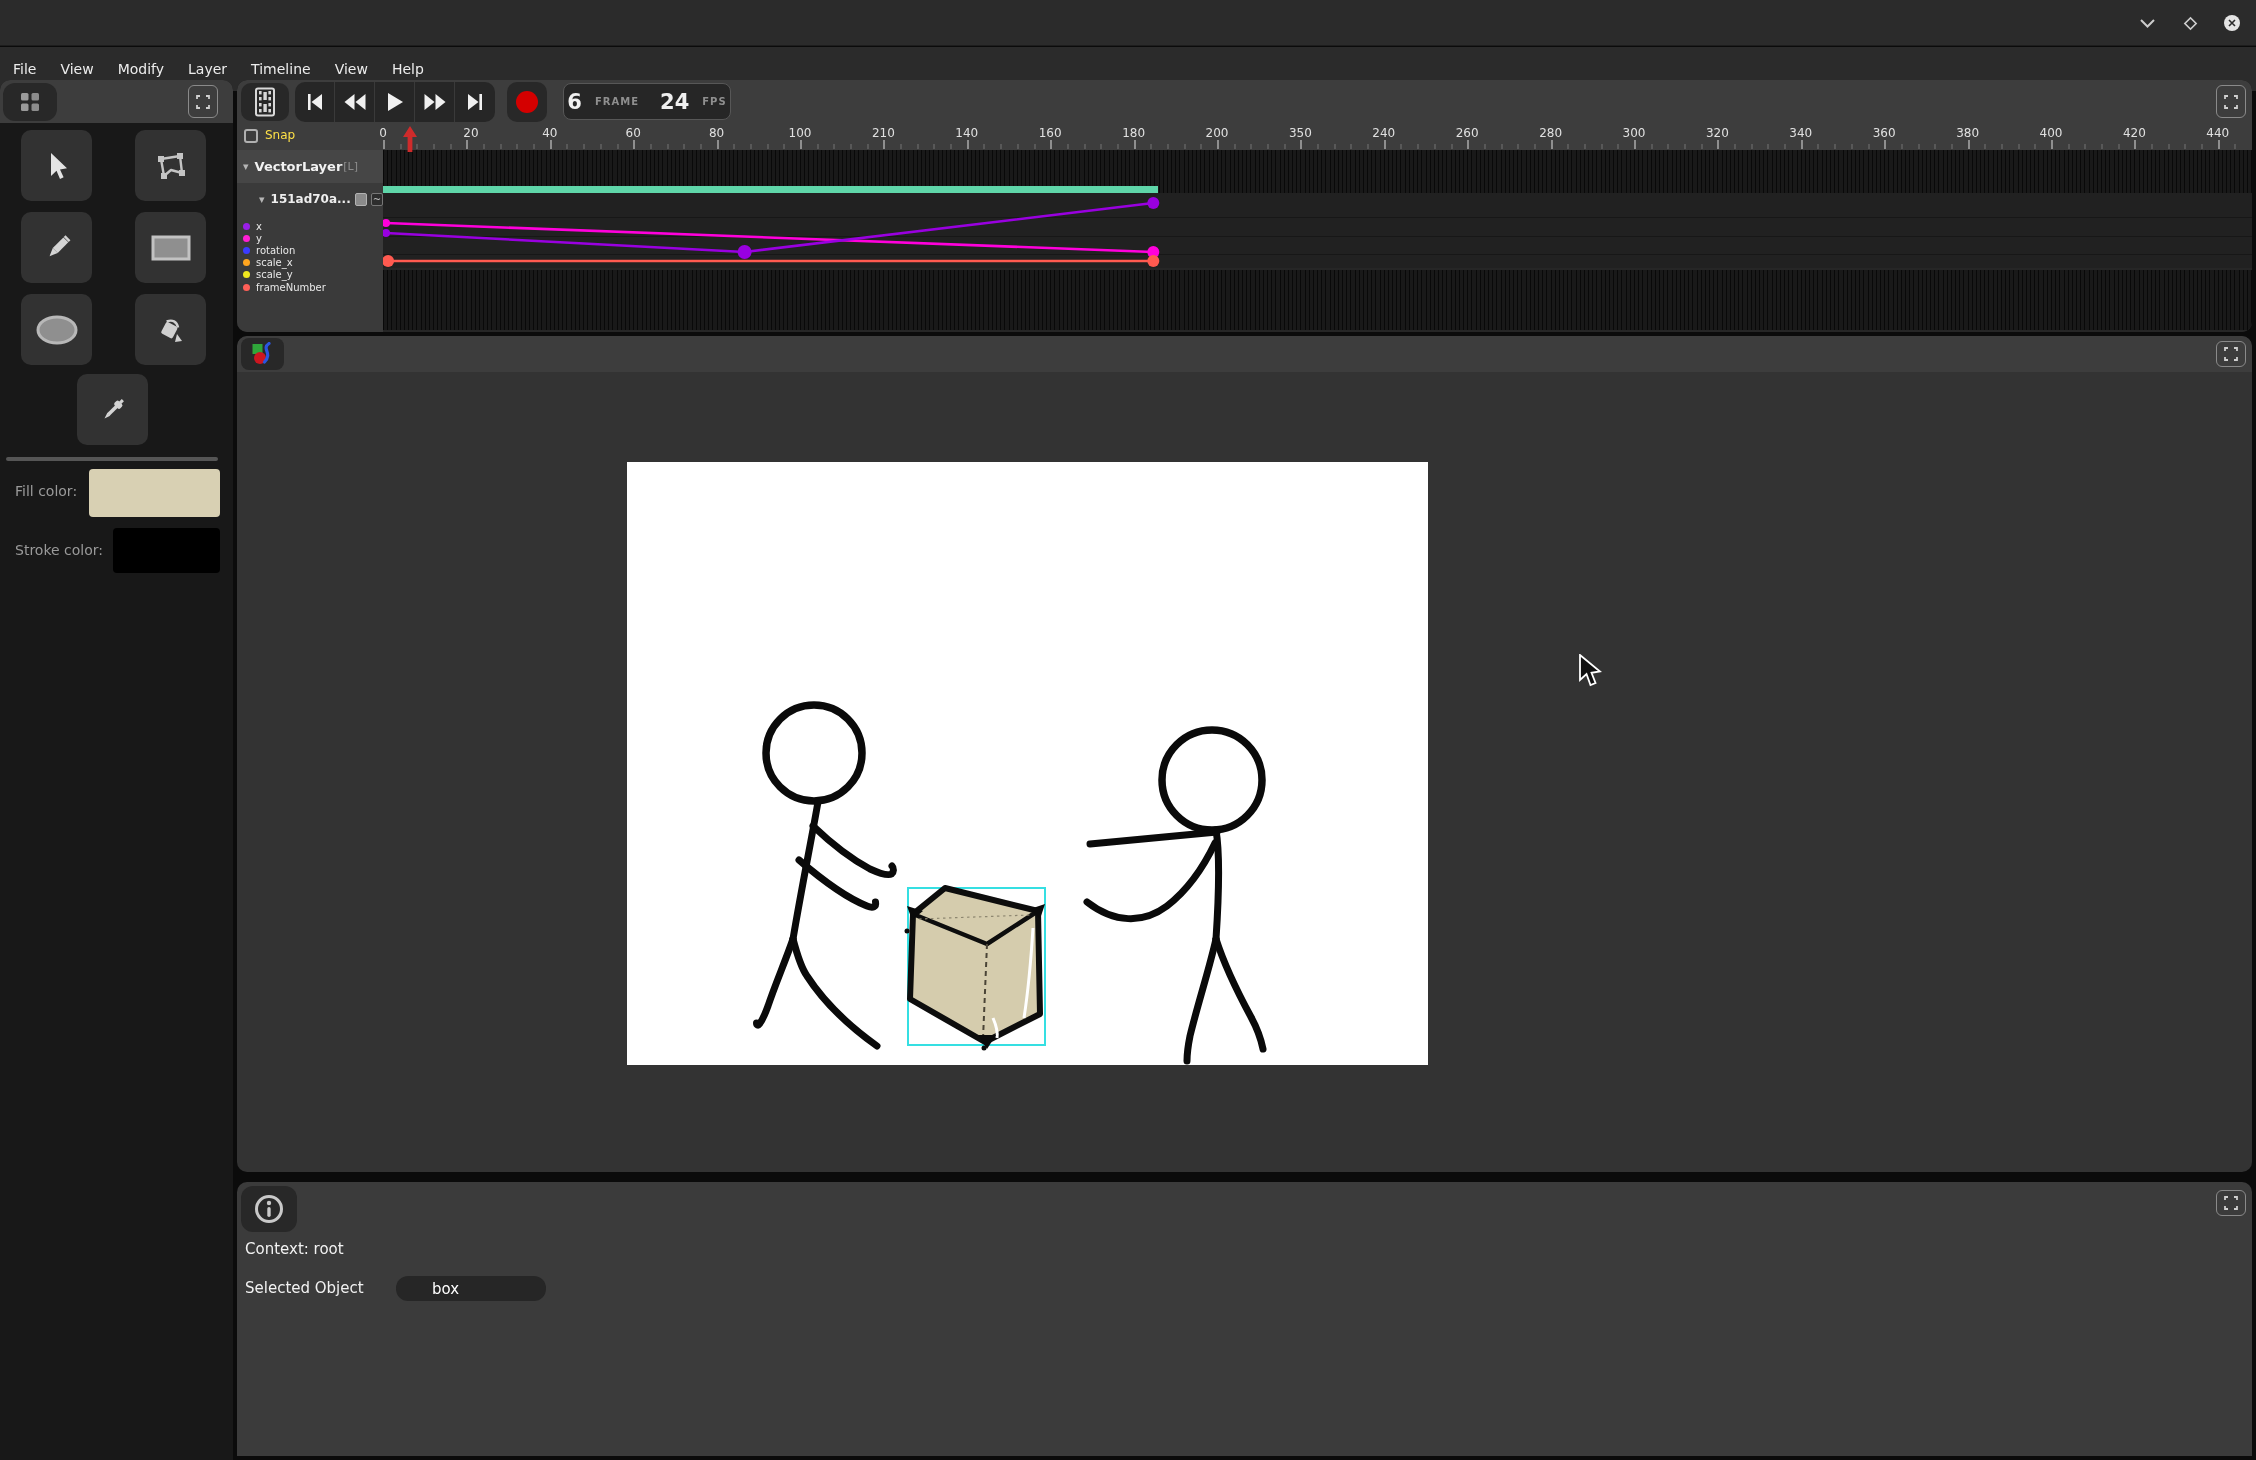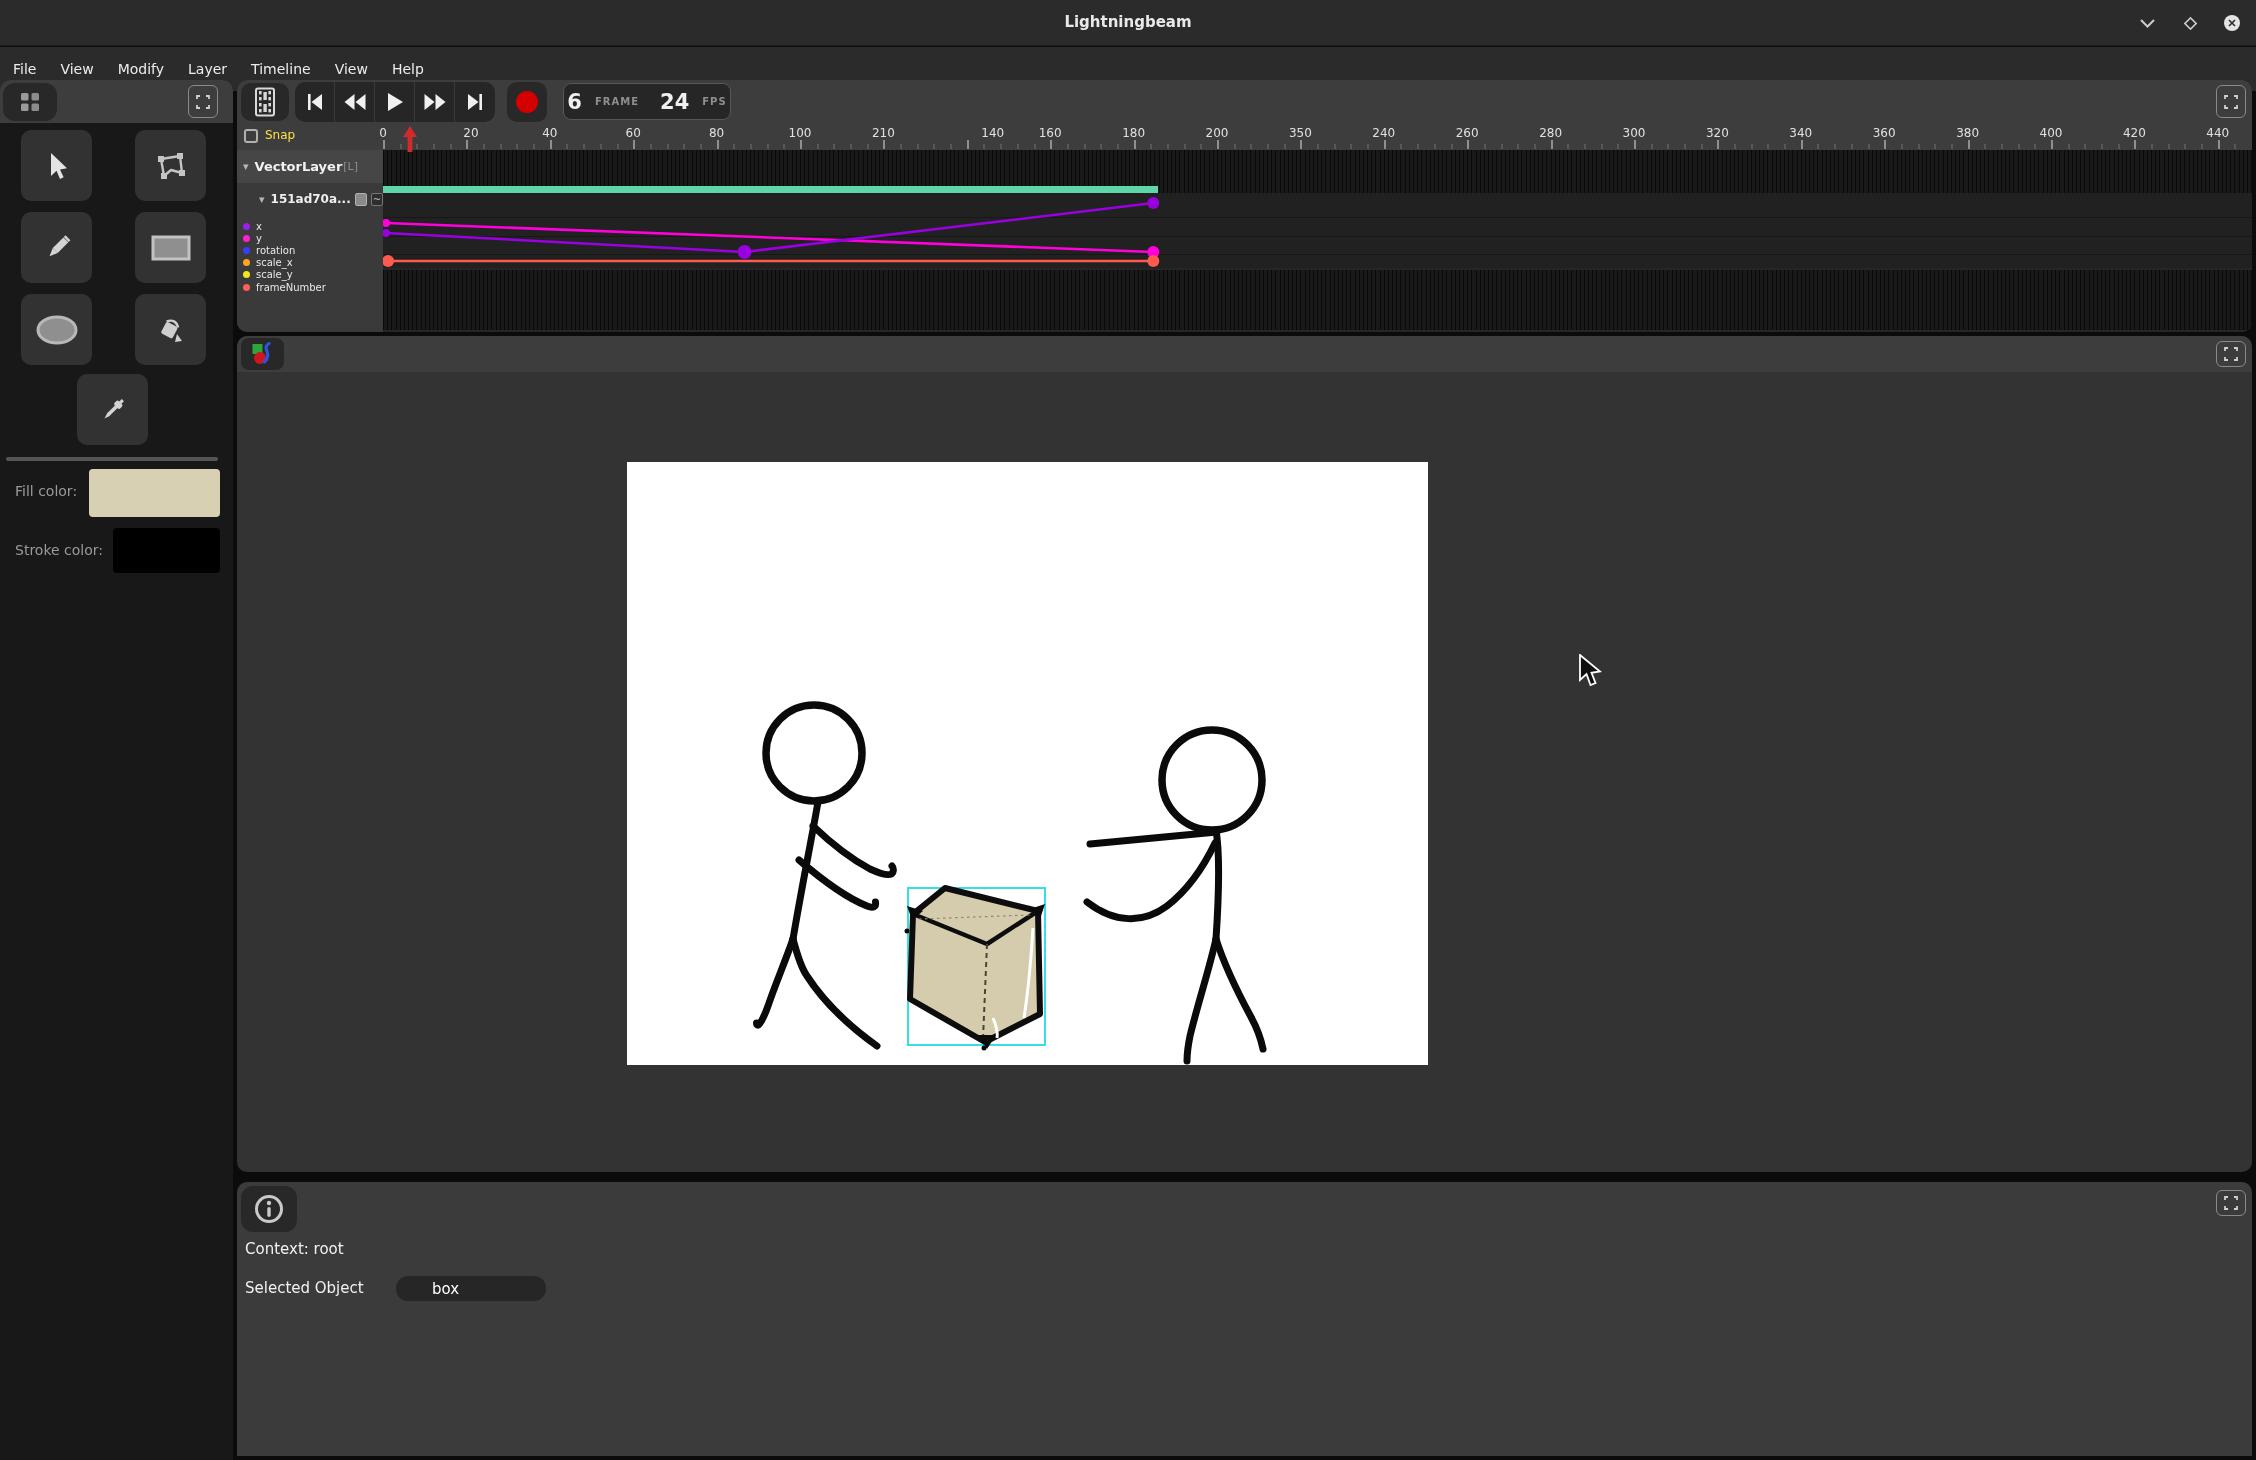--- a/index.html
+++ b/index.html
@@ -78,21 +78,20 @@
   .selobj-label{position:absolute;left:8px;top:97px;font-size:15px;color:#f2f2f2;}
   .selobj-pill{position:absolute;left:159px;top:94px;width:150px;height:25px;background:#262626;border-radius:12px;
                display:flex;align-items:center;padding-left:36px;font-size:15px;color:#ffffff;}
 </style>
 </head>
 <body>
 
 <div id="app">
 
   <div class="abs titlebar">
-    <div class="abs title">Lightningbeam</div>
     <div class="abs winctl" style="left:2140px;">
       <span style="margin-right:28px;display:flex;">
         <svg width="15" height="9" viewBox="0 0 15 9">
             <polyline points="1,1 7.5,7.5 14,1" fill="none" stroke="#cccccc" stroke-width="2"></polyline>
           </svg>
       </span>
       <span style="margin-right:26px;display:flex;">
         <svg width="15" height="15" viewBox="0 0 15 15">
             <rect x="3.5" y="3.5" width="8" height="8" fill="none" stroke="#cccccc" stroke-width="1.6" transform="rotate(45 7.5 7.5)"></rect>
           </svg>
@@ -290,21 +289,21 @@
           <div class="ruler-num" style="left: 312.8px;">40</div>
           <div class="tick major" style="left: 312.8px;"></div>
           <div class="ruler-num" style="left: 396.2px; text-align: right;">60</div>
           <div class="tick major" style="left: 396.2px;"></div>
           <div class="ruler-num" style="left: 479.6px;">80</div>
           <div class="tick major" style="left: 479.6px;"></div>
           <div class="ruler-num" style="left: 563px;">100</div>
           <div class="tick major" style="left: 563px;"></div>
           <div class="ruler-num" style="left: 646.4px;">210</div>
           <div class="tick major" style="left: 646.4px;"></div>
-          <div class="ruler-num" style="left: 729.8px; margin-left: 26px;">140</div>
+          <div class="ruler-num" style="left: 729.8px;">140</div>
           <div class="tick major" style="left: 729.8px;"></div>
           <div class="ruler-num" style="left: 813.2px;">160</div>
           <div class="tick major" style="left: 813.2px;"></div>
           <div class="ruler-num" style="left: 896.6px;">180</div>
           <div class="tick major" style="left: 896.6px;"></div>
           <div class="ruler-num" style="left: 980px;">200</div>
           <div class="tick major" style="left: 980px;"></div>
           <div class="ruler-num" style="left: 1063.4px;">350</div>
           <div class="tick major" style="left: 1063.4px;"></div>
           <div class="ruler-num" style="left: 1146.8px;">240</div>

